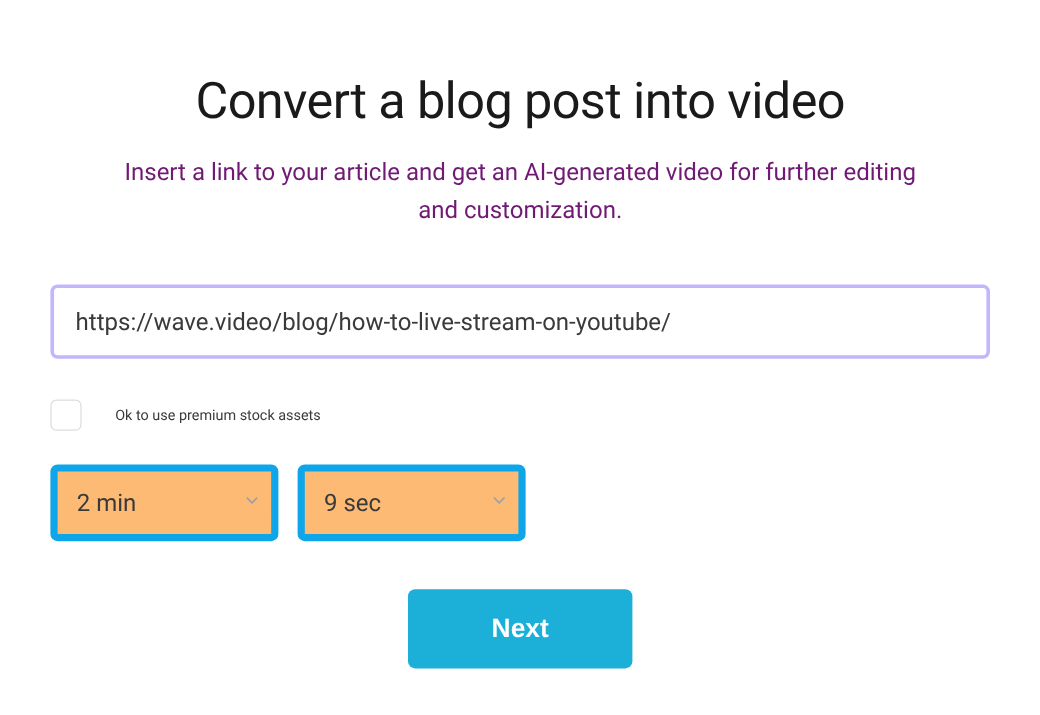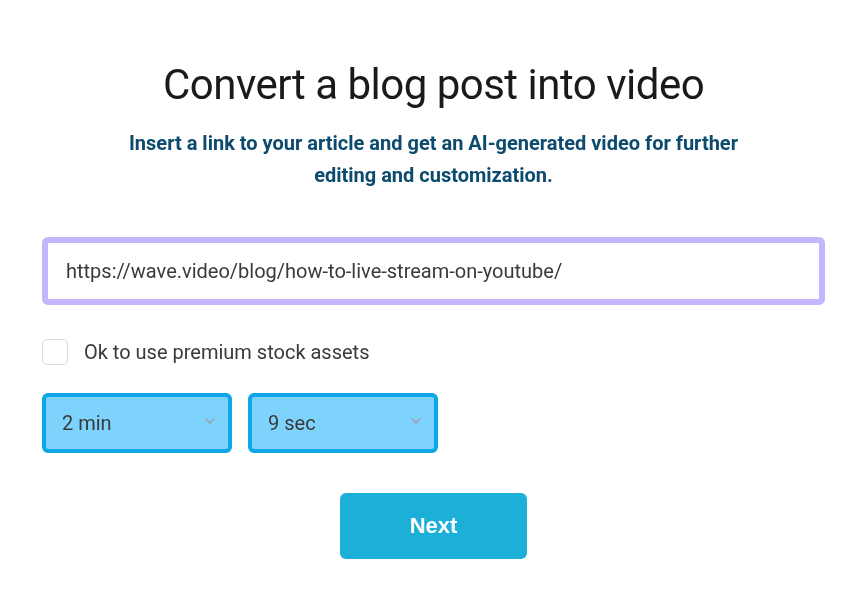--- a/index.html
+++ b/index.html
@@ -17,30 +17,29 @@
     .title {
       font-size: 42px;
       font-weight: 400;
       color: #1a1a1a;
       text-align: center;
       letter-spacing: -0.5px;
       margin-bottom: 18px;
     }
     .subtitle {
       font-size: 20px;
-      color: #0c4a6e;
+      color: #701a75;
       text-align: center;
       line-height: 1.6;
       max-width: 660px;
       margin: 0 auto 46px auto;
-      font-weight: bold;
     }
     .url-input {
       width: 100%;
-      border: 6px solid #c4b5fd;
+      border: 3px solid #c4b5fd;
       border-radius: 6px;
       padding: 16px 18px;
       font-size: 20px;
       color: #3a3a3a;
       outline: none;
       margin-bottom: 34px;
       font-family: inherit;
     }
     .row {
       display: flex;
@@ -63,47 +62,48 @@
       background: #fff;
     }
     .checkbox.checked {
       background: #1cb0d9;
     }
     .checkbox svg {
       width: 16px;
       height: 16px;
     }
     .check-label {
-      font-size: 20px;
+      font-size: 12px;
       color: #3a3a3a;
+      margin-left: 12px;
     }
     .duration-row {
       display: flex;
       align-items: center;
       gap: 16px;
       margin-bottom: 40px;
     }
     .duration-left {
       display: flex;
       align-items: center;
       gap: 16px;
       flex: 1;
     }
     .select-wrap {
       position: relative;
       width: 190px;
     }
     .select {
       width: 100%;
-      border: 4px solid #0ea5e9;
+      border: 6px solid #0ea5e9;
       border-radius: 6px;
       padding: 14px 40px 14px 16px;
       font-size: 20px;
       color: #3a3a3a;
-      background: #7dd3fc;
+      background: #fdba74;
       cursor: pointer;
       display: flex;
       align-items: center;
     }
     .select-chevron {
       position: absolute;
       right: 14px;
       top: 50%;
       transform: translateY(-50%);
       pointer-events: none;

